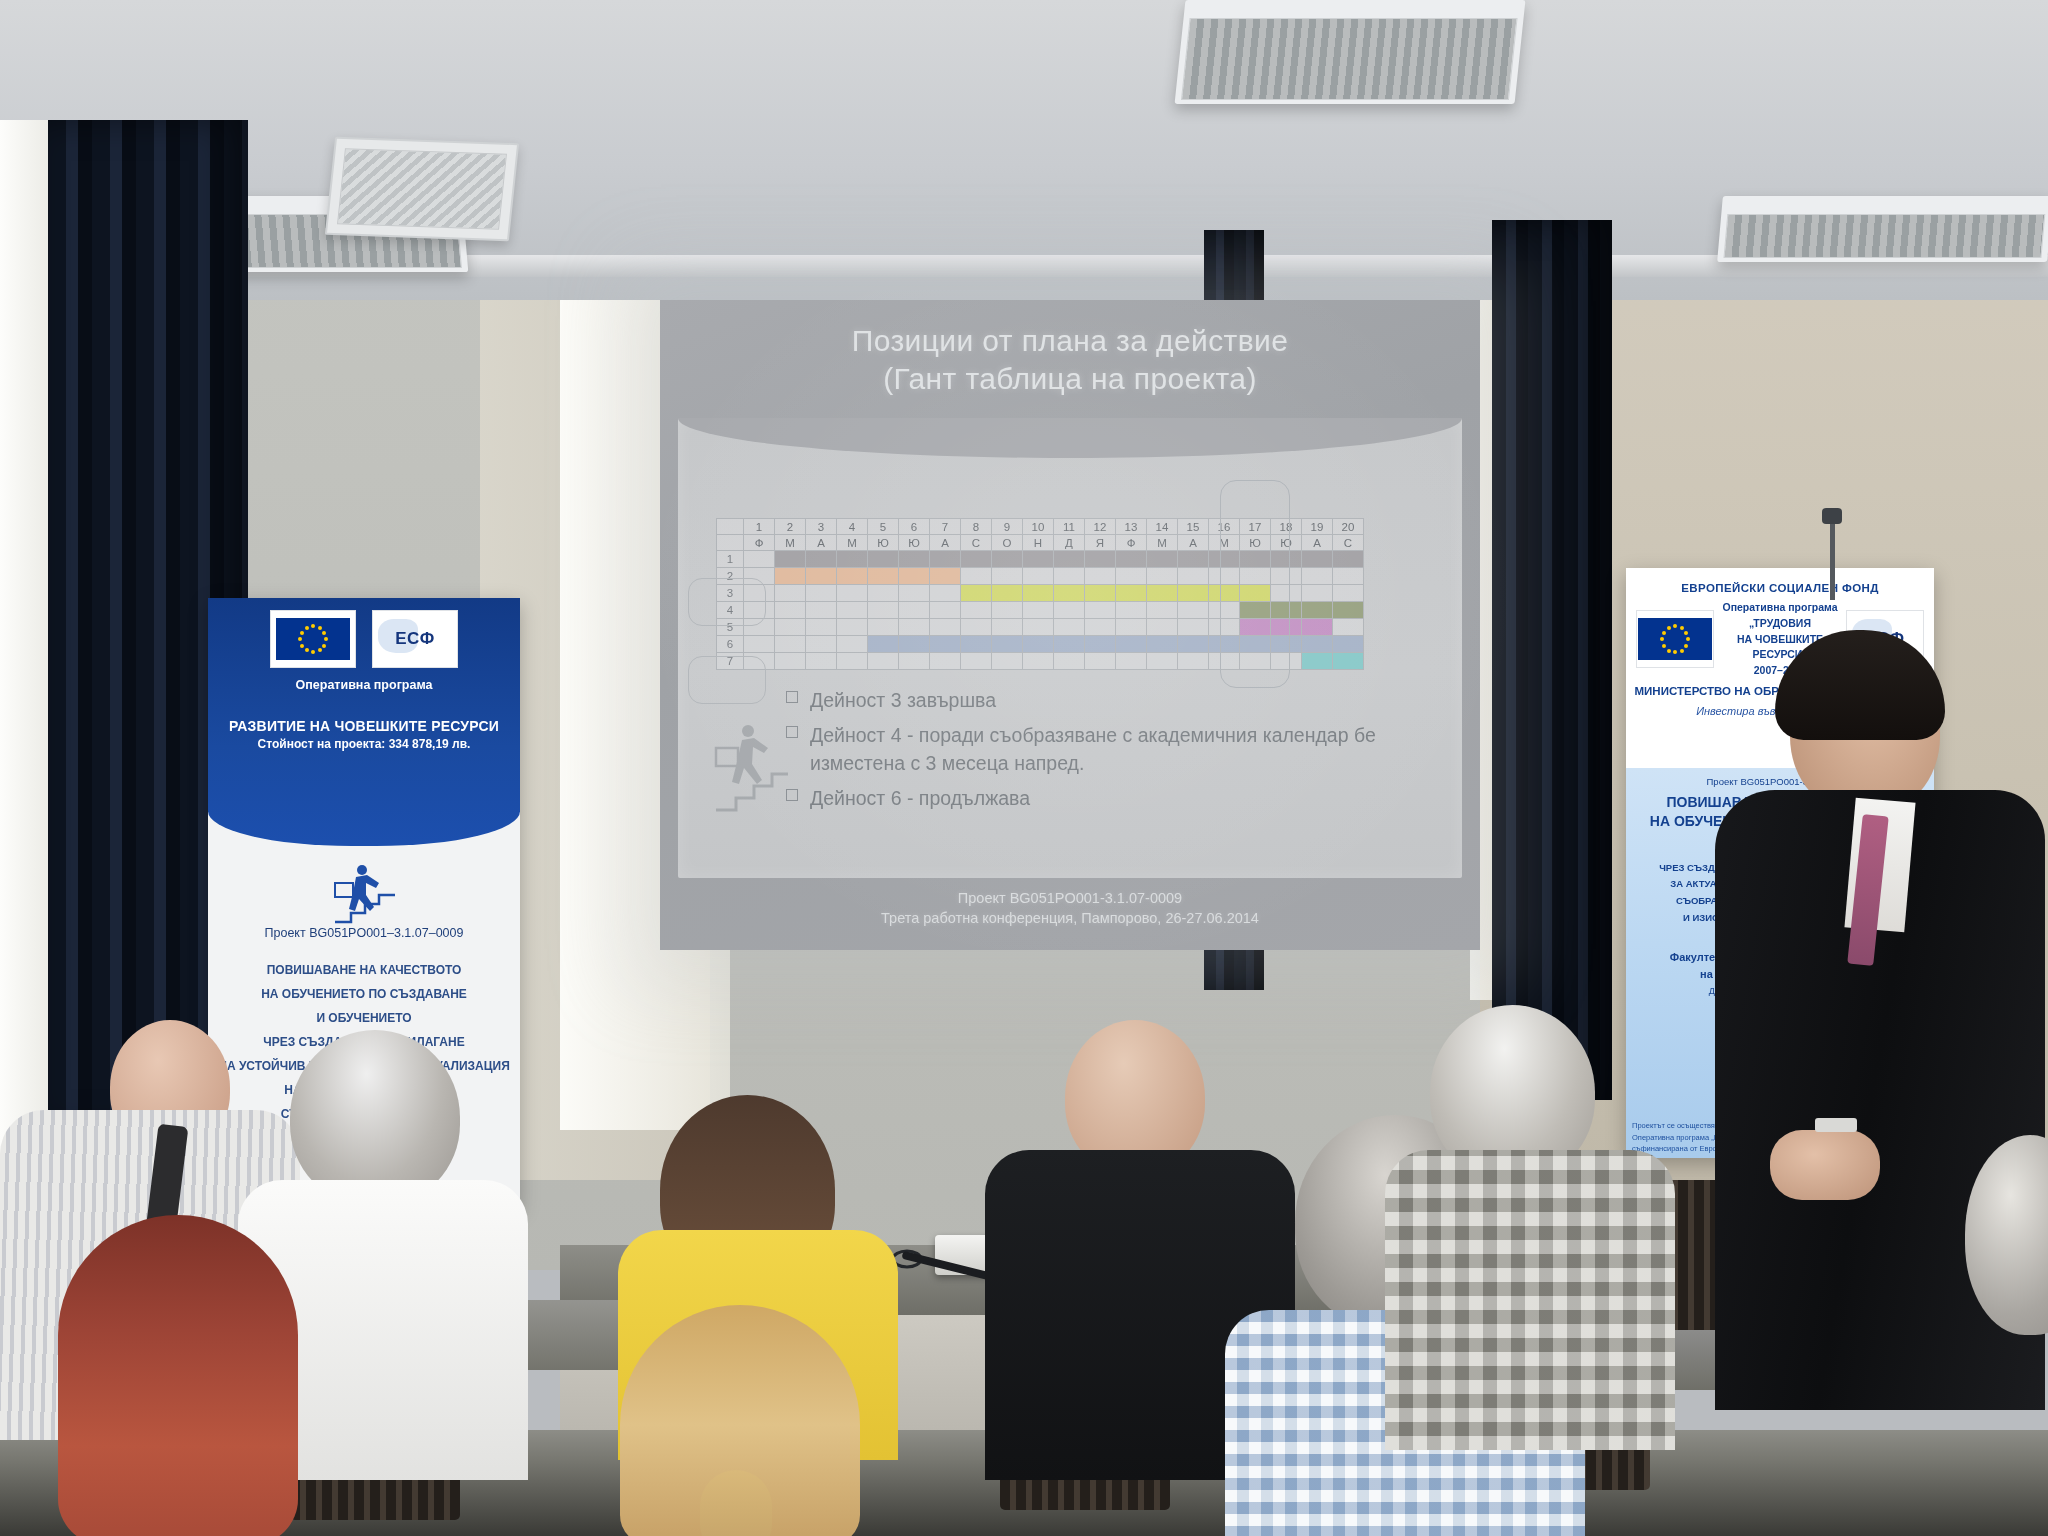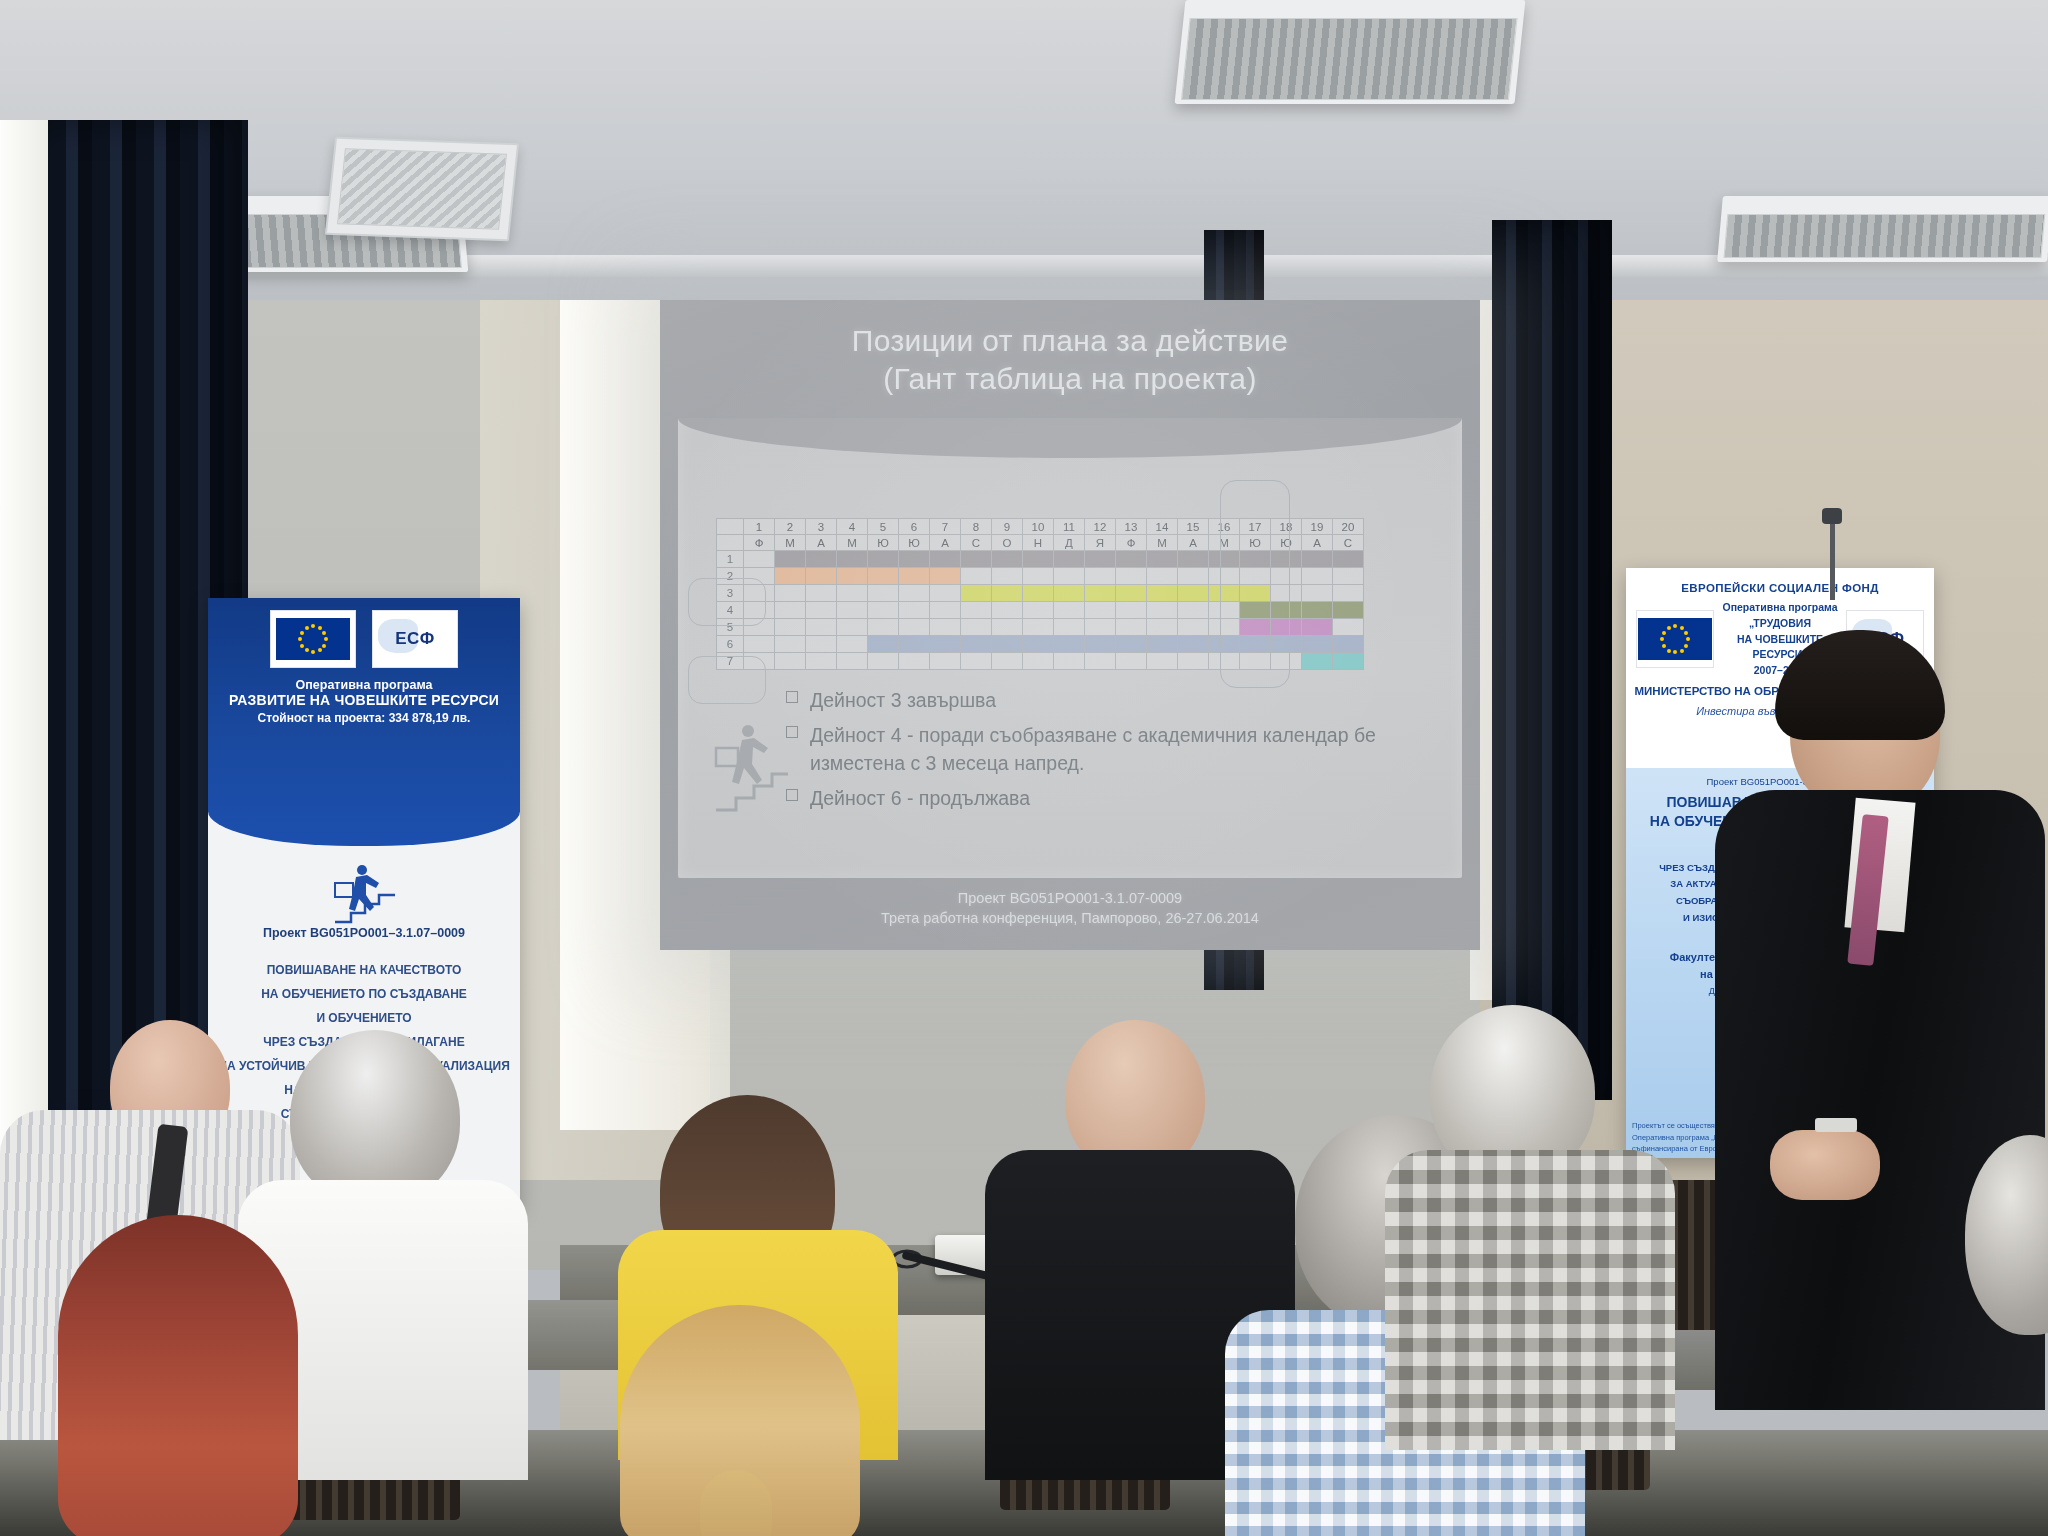--- a/index.html
+++ b/index.html
@@ -175,28 +175,28 @@
     display:flex;align-items:center;justify-content:center;
     color:#14357c;font-weight:bold;font-size:17px;letter-spacing:.5px;
     position:relative;
   }
   .esf-box .map{
     position:absolute;left:5px;top:8px;width:40px;height:34px;
     background:#dbe6f4;border-radius:40% 30% 35% 45%;
   }
   .esf-box span{position:relative;}
   .bl-title1{font-size:12.5px;margin-top:10px;font-weight:bold;}
-  .bl-title2{font-size:14px;font-weight:bold;letter-spacing:.2px;}
+  .bl-title2{font-size:14px;font-weight:bold;letter-spacing:.2px;margin-top:26px;}
   .bl-sub{font-size:11.5px;line-height:1.45;margin-top:9px;font-weight:bold;}
   .bl-cost{font-size:12px;font-weight:bold;margin-top:3px;}
   .bl-body{
     position:absolute;left:0;top:256px;width:100%;
     text-align:center;color:#1f3f7a;
   }
-  .bl-proj{font-size:12.5px;font-weight:bold;margin-top:72px;}
+  .bl-proj{font-size:12.5px;font-weight:normal;margin-top:72px;}
   .bl-caps{
     font-size:12px;color:#2d4e88;line-height:2.0;margin-top:18px;font-weight:bold;
   }
   .stair-icon-blue{
     position:absolute;left:50%;transform:translateX(-50%);top:8px;
     width:70px;height:62px;
   }
 
   .banner-right{left:1626px;top:568px;width:308px;height:590px;}
   .br-top{

